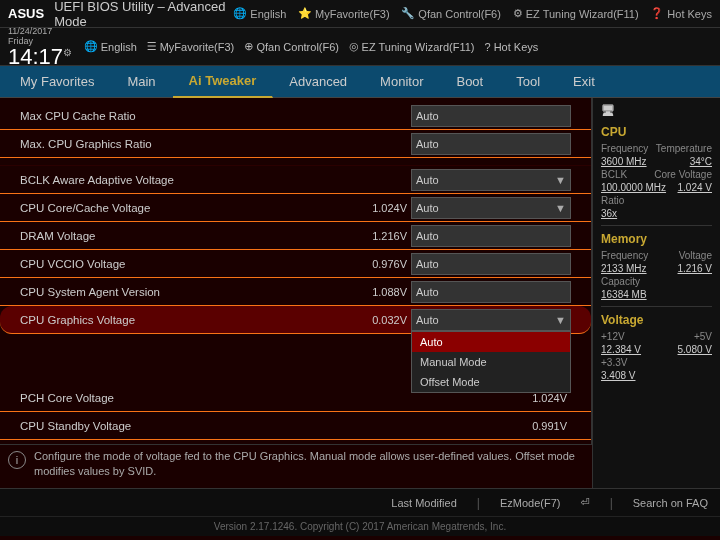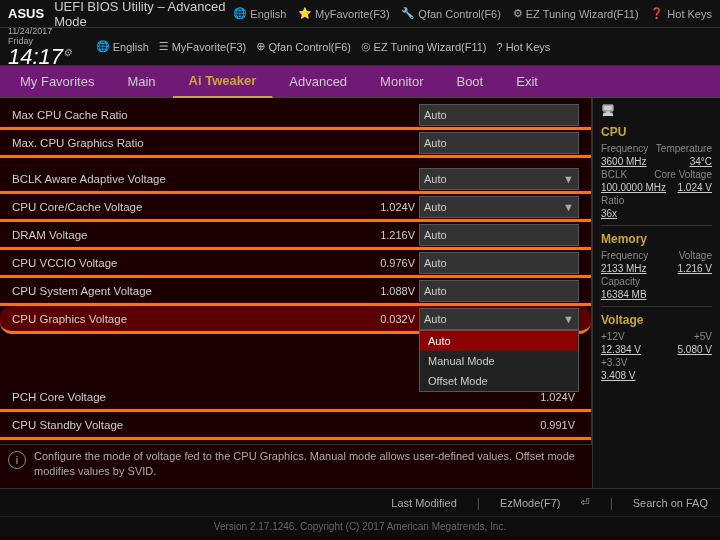--- a/index.html
+++ b/index.html
@@ -45,38 +45,38 @@
     
     .second-bar {
       background: #111;
       display: flex;
       align-items: center;
       padding: 0 8px;
       height: 38px;
       border-bottom: 1px solid #333;
     }
     .datetime {
-      margin-right: 24px;
+      margin-right: 12px;
     }
     .date-text { font-size: 9px; color: #aaa; display: block; }
-    .time-text { font-size: 22px; color: #fff; font-weight: 300; line-height: 1; font-style: italic; }
+    .time-text { font-size: 22px; color: #fff; font-weight: 300; line-height: 1; }
     .time-icon { font-size: 10px; color: #aaa; vertical-align: super; }
     .shortcut-bar {
       display: flex;
       gap: 10px;
       align-items: center;
       font-size: 11px;
       color: #bbb;
     }
     .shortcut-bar span { cursor: pointer; display: flex; align-items: center; gap: 3px; }
     .shortcut-bar span:before { color: #999; }
 
     
     .nav-tabs {
-      background: #701a75;
+      background: #0c4a6e;
       display: flex;
       align-items: center;
       height: 32px;
       border-bottom: 1px solid #444;
       padding: 0 4px;
     }
     .nav-tab {
       padding: 0 16px;
       height: 32px;
       display: flex;
@@ -102,22 +102,22 @@
     .left-panel {
       flex: 1;
       overflow-y: auto;
       padding: 4px 0;
       border-right: 1px solid #333;
     }
     .setting-row {
       display: flex;
       align-items: center;
       height: 28px;
-      padding: 0 12px;
-      border-bottom: 3px solid #f97316;
+      padding: 0 20px;
+      border-bottom: 1px solid #f97316;
     }
     .setting-row.active { background: #5a0000; border-radius: 12px; }
     .setting-label {
       flex: 1;
       color: #ccc;
       font-size: 11.5px;
     }
     .setting-value-text {
       color: #ccc;
       font-size: 11px;
@@ -293,20 +293,21 @@
   </div>
 </div>
 
 <div class="nav-tabs">
   <div class="nav-tab">My Favorites</div>
   <div class="nav-tab">Main</div>
   <div class="nav-tab active">Ai Tweaker</div>
   <div class="nav-tab">Advanced</div>
   <div class="nav-tab">Monitor</div>
   <div class="nav-tab">Boot</div>
+  <div class="nav-tab">Tool</div>
   <div class="nav-tab">Exit</div>
 </div>
 
 <div class="main-content">
 
   <div style="flex:1; display:flex; flex-direction:column; overflow:hidden;">
     <div class="left-panel">
 
       <div class="setting-row">
         <span class="setting-label">Max CPU Cache Ratio</span>
@@ -351,21 +352,21 @@
 
       <div class="setting-row">
         <span class="setting-label">CPU VCCIO Voltage</span>
         <span class="setting-value-text">0.976V</span>
         <div class="setting-dropdown-arrow">
           <span>Auto</span>
         </div>
       </div>
 
       <div class="setting-row">
-        <span class="setting-label">CPU System Agent Voltage</span>
+        <span class="setting-label">CPU System Agent Version</span>
         <span class="setting-value-text">1.088V</span>
         <div class="setting-dropdown-arrow">
           <span>Auto</span>
         </div>
       </div>
 
       <div class="setting-row active dropdown-open">
         <span class="setting-label">CPU Graphics Voltage</span>
         <span class="setting-value-text">0.032V</span>
         <div style="position:relative;">

